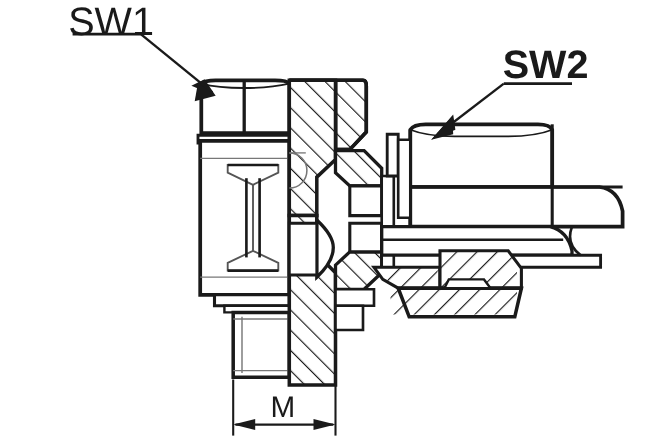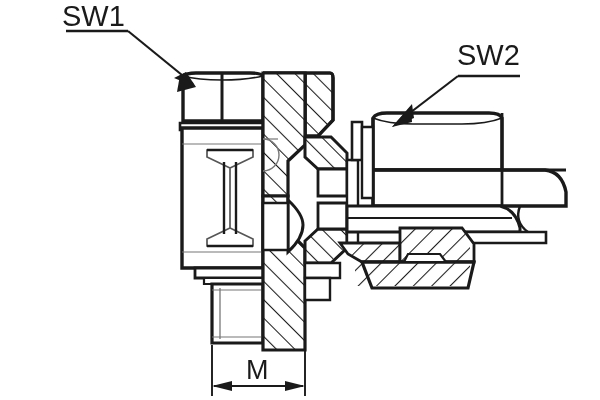--- a/index.html
+++ b/index.html
@@ -7,29 +7,29 @@
     position:relative;
     width:600px;height:400px;
     background:#ffffff;
     font-family:"Liberation Sans", sans-serif;
     overflow:hidden;
   }
   #drawing{position:absolute;left:0;top:0;width:600px;height:400px;}
   .lbl{
     position:absolute;
     font-family:"Liberation Sans", sans-serif;
-    font-size:29px;
+    font-size:36px;
     font-weight:400;
     color:#1a1a1a;
     letter-spacing:0px;
     white-space:nowrap;
     line-height:1;
   }
   #lbl-sw1{left:62px;top:2px;}
-  #lbl-sw2{left:457px;top:41px;}
+  #lbl-sw2{left:457px;top:41px;font-weight:bold;}
   #lbl-m{left:246px;top:357px;font-size:27px;}
 </style>
 </head>
 <body>
 
 <div id="stage">
 
   <svg id="drawing" viewBox="0 0 600 400">
     <defs>
 

